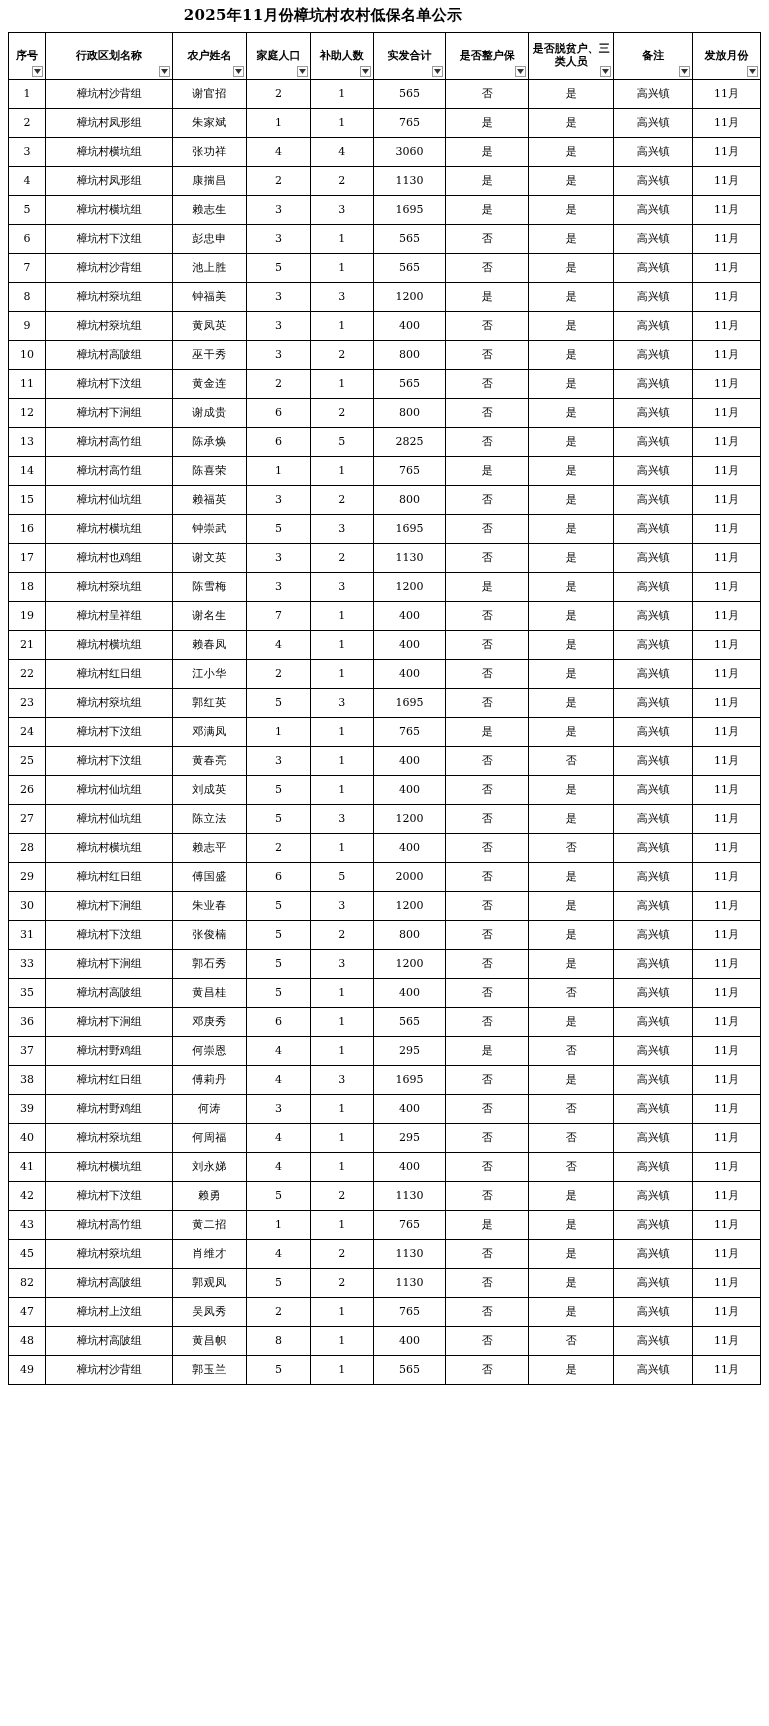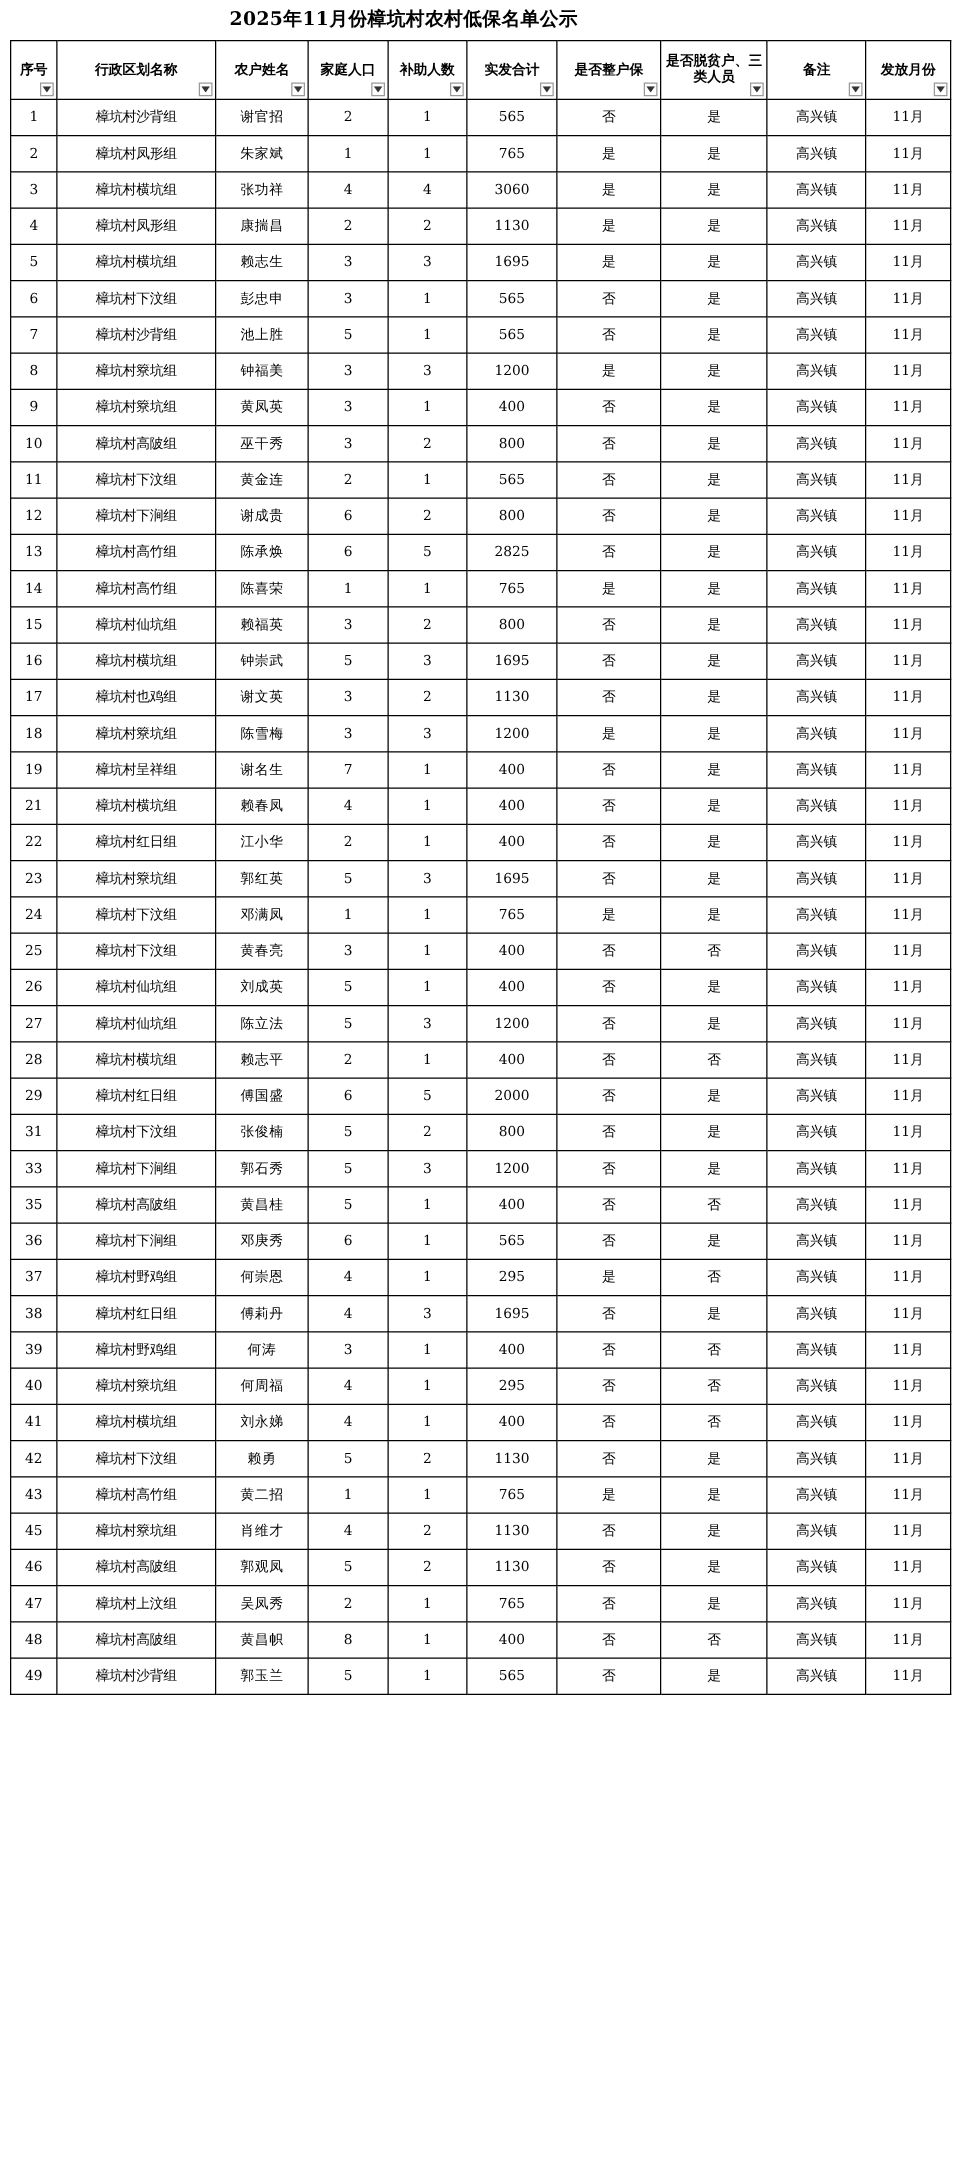--- a/index.html
+++ b/index.html
@@ -522,20 +522,32 @@
           <td class="c-name">傅国盛</td>
           <td class="c-pop">6</td>
           <td class="c-aid">5</td>
           <td class="c-amt">2000</td>
           <td class="c-whole">否</td>
           <td class="c-poor">是</td>
           <td class="c-note">高兴镇</td>
           <td class="c-month">11月</td>
         </tr>
         <tr>
+          <td class="c-idx">30</td>
+          <td class="c-area">樟坑村下涧组</td>
+          <td class="c-name">朱业春</td>
+          <td class="c-pop">5</td>
+          <td class="c-aid">3</td>
+          <td class="c-amt">1200</td>
+          <td class="c-whole">否</td>
+          <td class="c-poor">是</td>
+          <td class="c-note">高兴镇</td>
+          <td class="c-month">11月</td>
+        </tr>
+        <tr>
           <td class="c-idx">31</td>
           <td class="c-area">樟坑村下汶组</td>
           <td class="c-name">张俊楠</td>
           <td class="c-pop">5</td>
           <td class="c-aid">2</td>
           <td class="c-amt">800</td>
           <td class="c-whole">否</td>
           <td class="c-poor">是</td>
           <td class="c-note">高兴镇</td>
           <td class="c-month">11月</td>
@@ -666,21 +678,21 @@
           <td class="c-name">肖维才</td>
           <td class="c-pop">4</td>
           <td class="c-aid">2</td>
           <td class="c-amt">1130</td>
           <td class="c-whole">否</td>
           <td class="c-poor">是</td>
           <td class="c-note">高兴镇</td>
           <td class="c-month">11月</td>
         </tr>
         <tr>
-          <td class="c-idx">46</td>
+          <td class="c-idx">82</td>
           <td class="c-area">樟坑村高陂组</td>
           <td class="c-name">郭观凤</td>
           <td class="c-pop">5</td>
           <td class="c-aid">2</td>
           <td class="c-amt">1130</td>
           <td class="c-whole">否</td>
           <td class="c-poor">是</td>
           <td class="c-note">高兴镇</td>
           <td class="c-month">11月</td>
         </tr>

